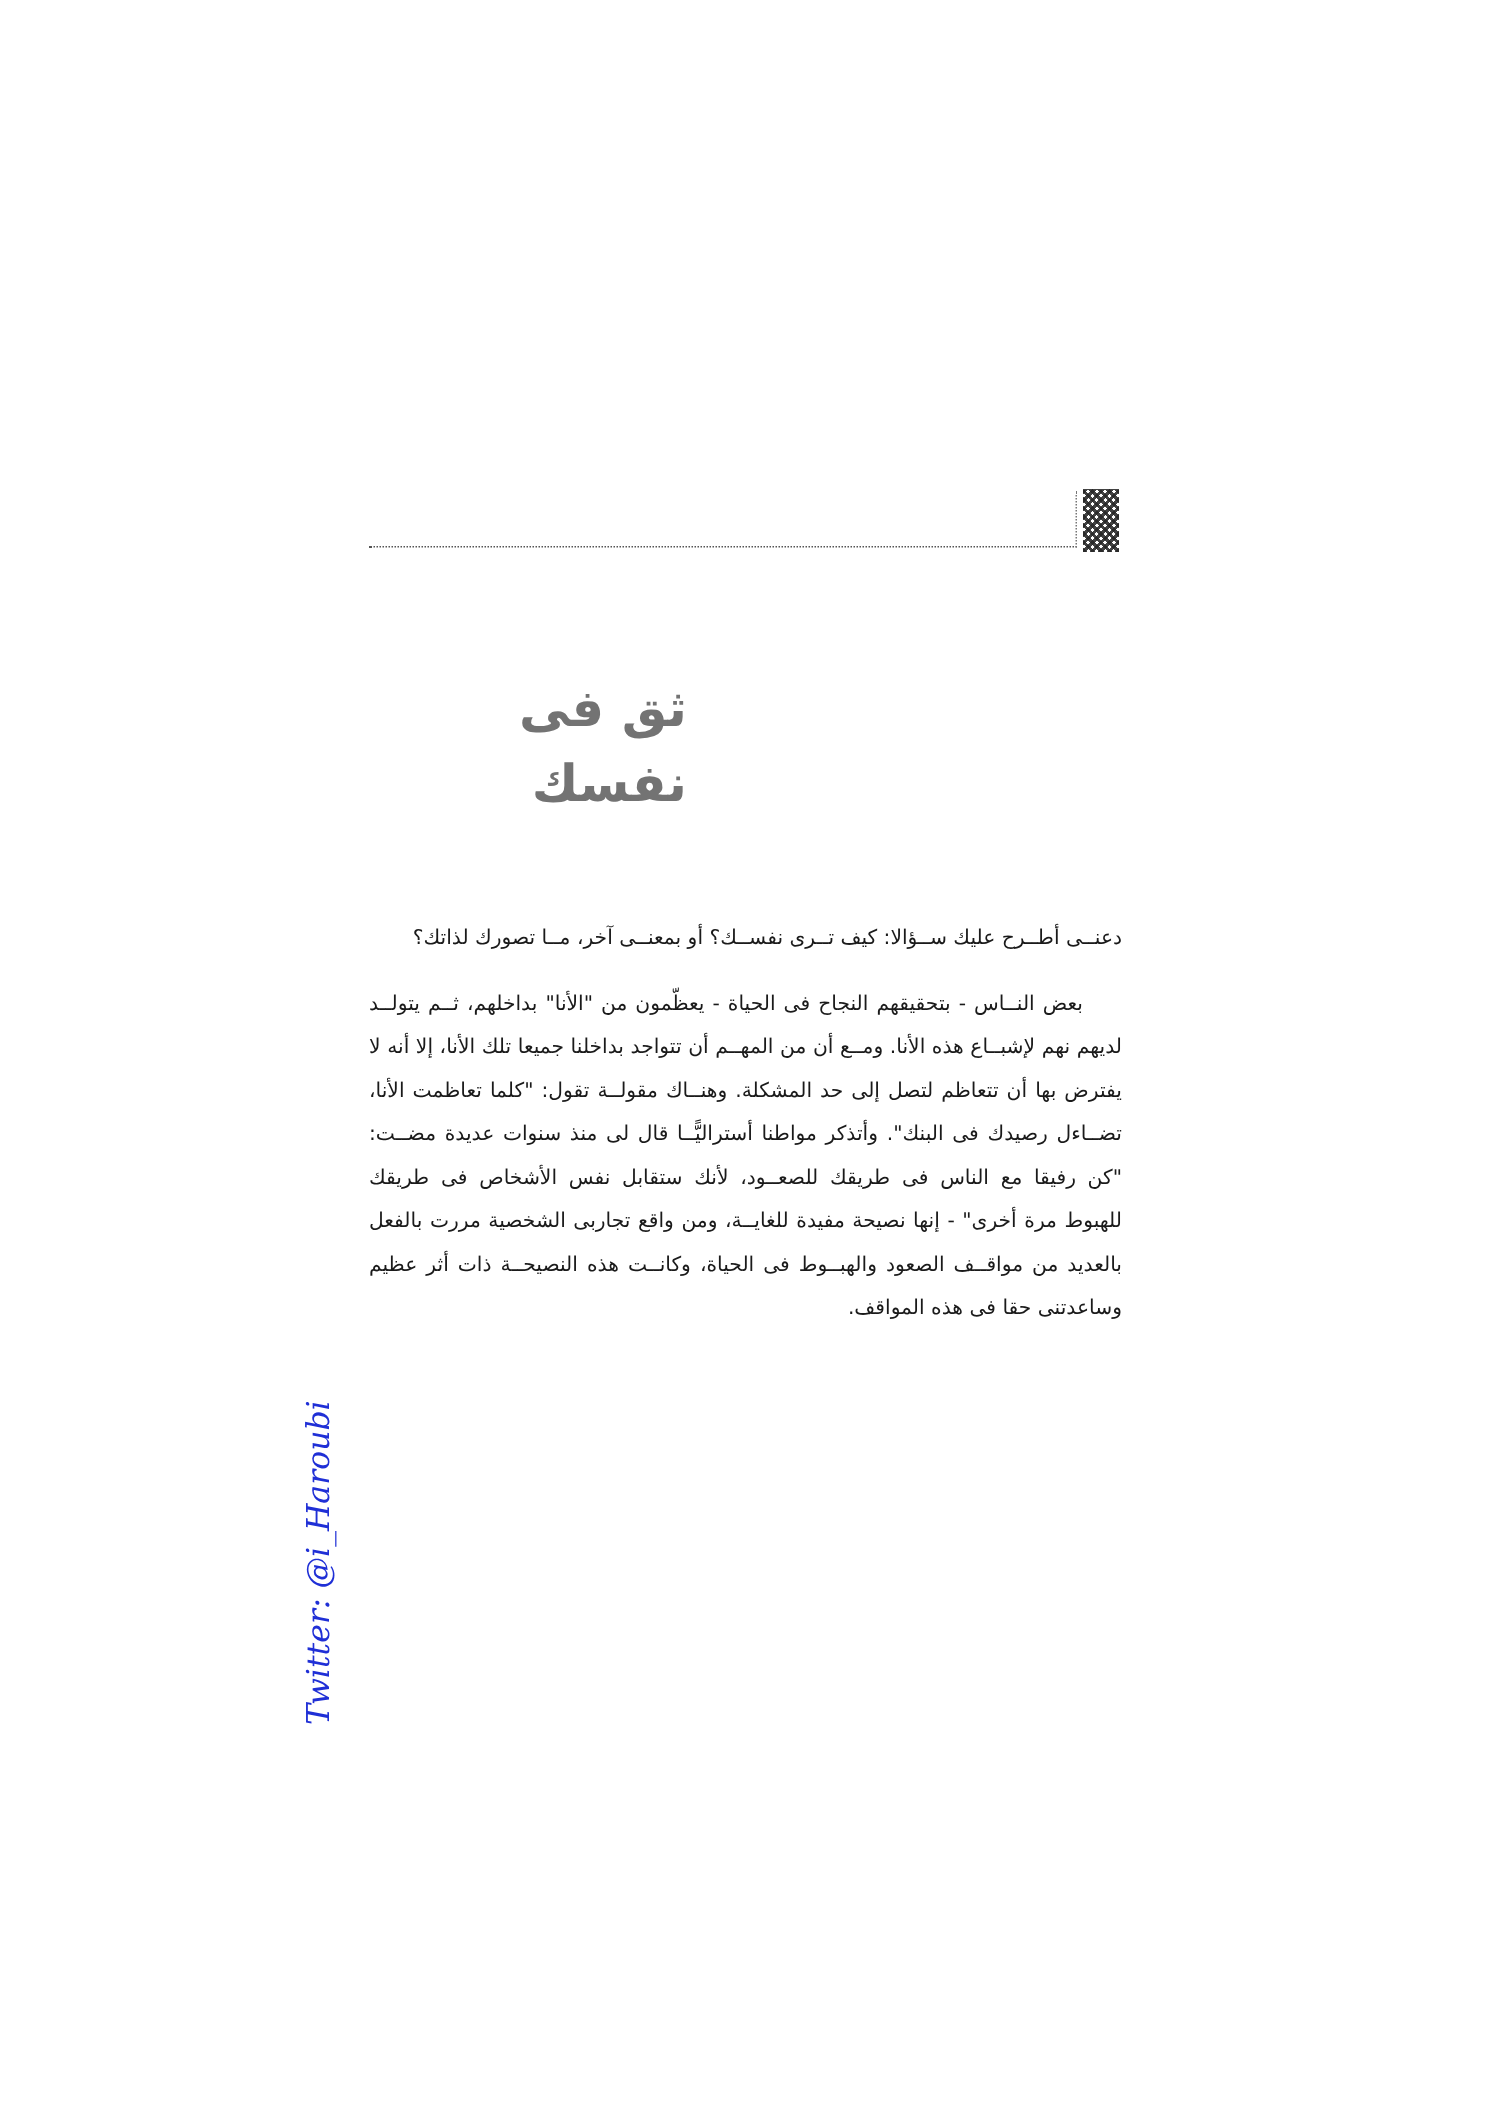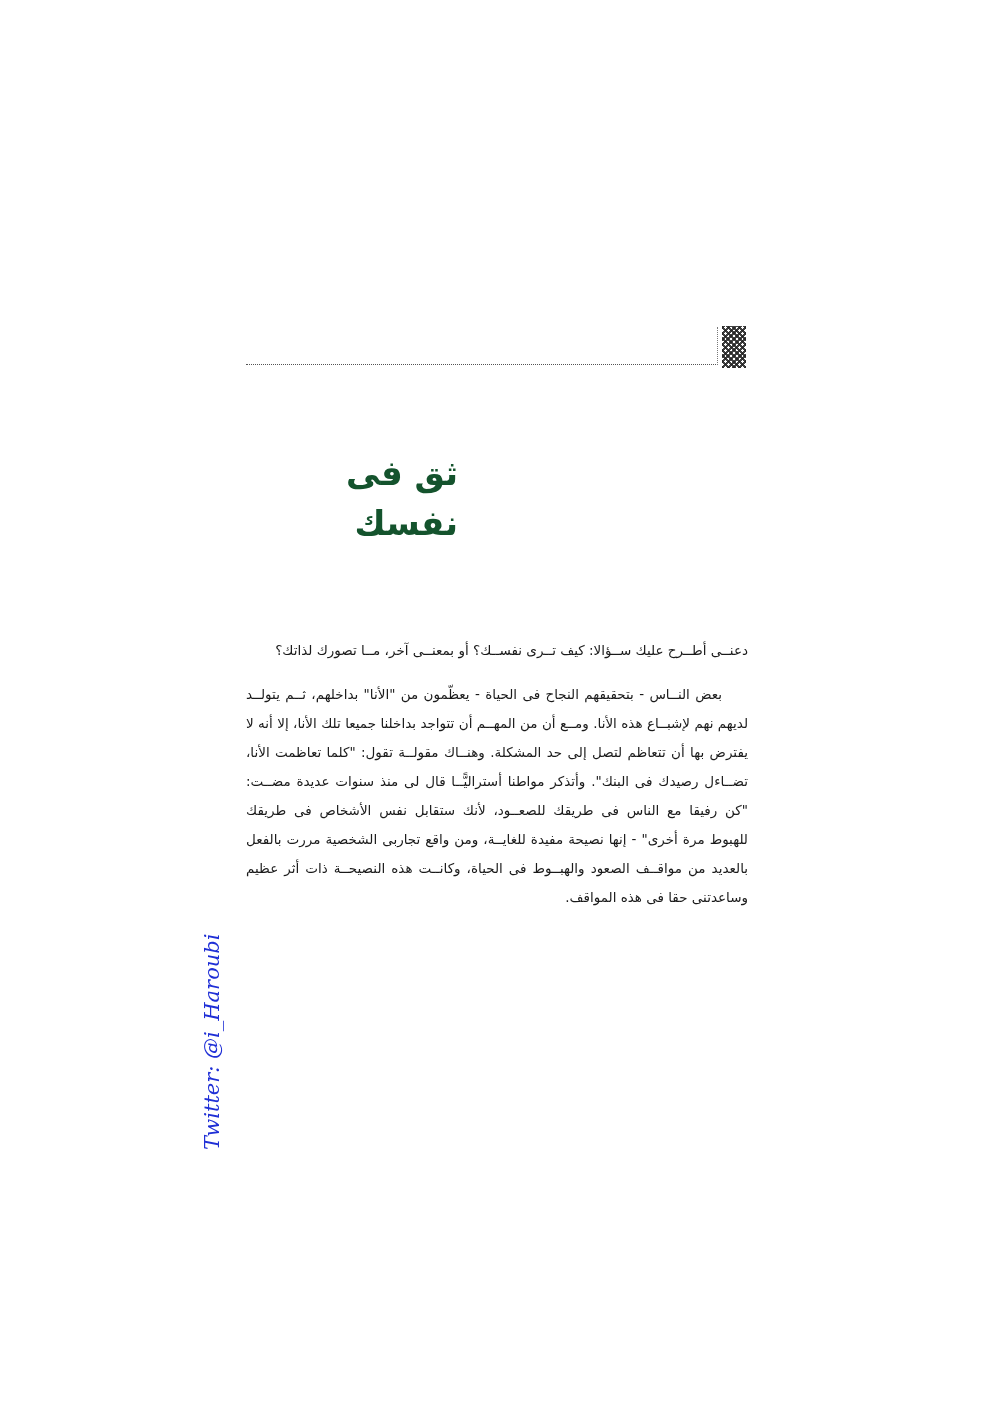--- a/index.html
+++ b/index.html
@@ -52,27 +52,27 @@
       position: absolute;
       left: 246px;
       top: 448px;
       width: 212px;
       direction: rtl;
       text-align: right;
       font-family: "DejaVu Sans", sans-serif;
       font-weight: bold;
       font-size: 34px;
       line-height: 50px;
-      color: #14532d;
+      color: #737373;
       margin: 0;
     }
     .body-text {
       position: absolute;
       left: 246px;
-      top: 636px;
+      top: 611px;
       width: 502px;
       direction: rtl;
       text-align: justify;
       text-align-last: right;
       font-family: "DejaVu Sans", sans-serif;
       font-size: 13.5px;
       line-height: 29px;
       color: #1a1a1a;
     }
     .body-text p {

